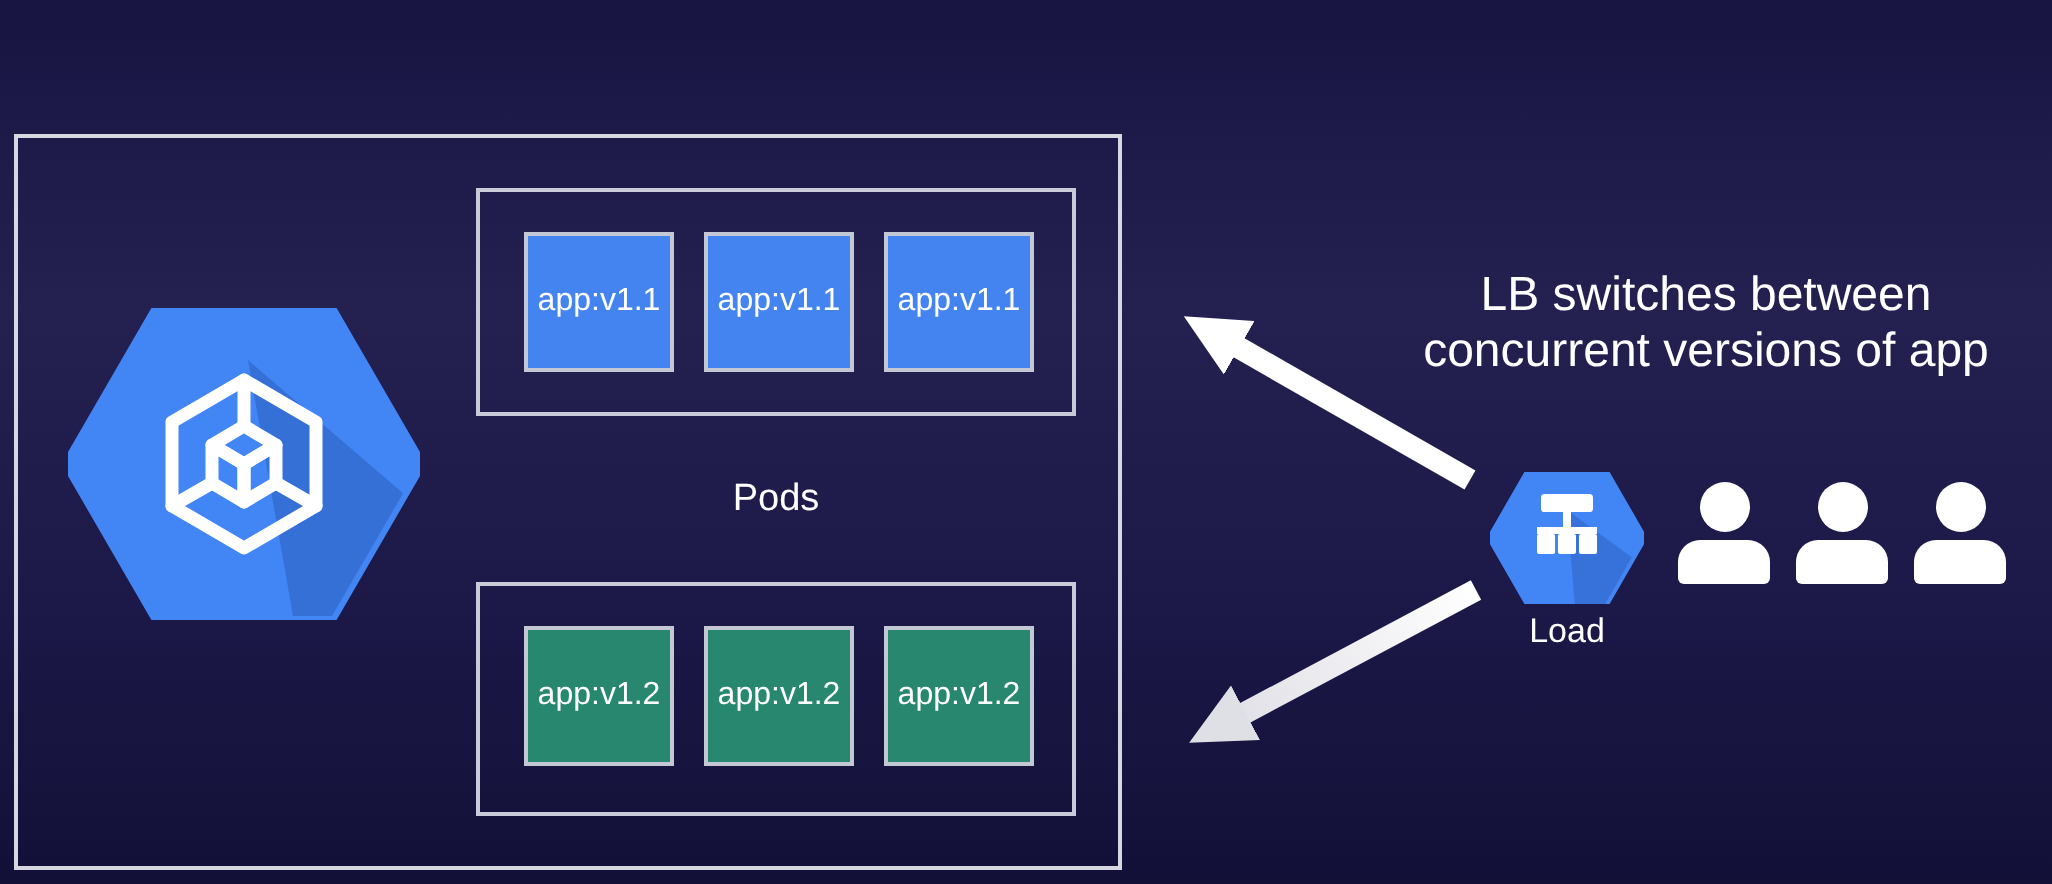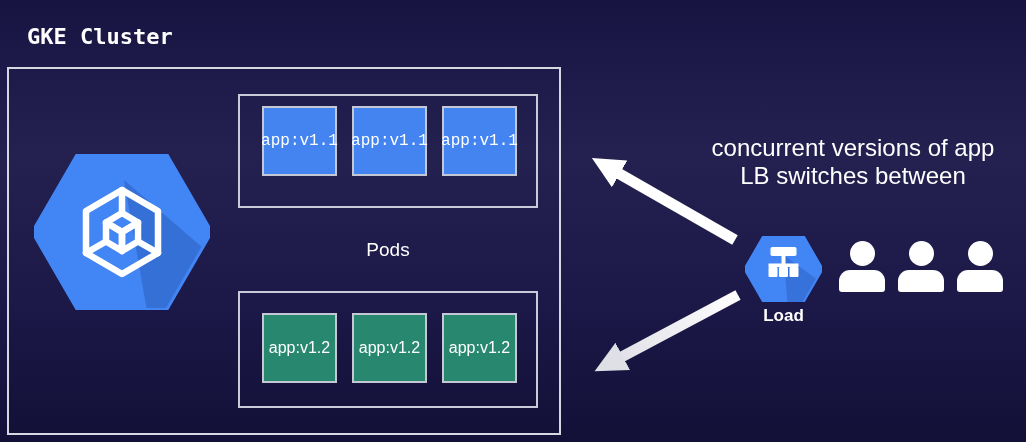--- a/index.html
+++ b/index.html
@@ -46,21 +46,21 @@
     position: absolute;
     width: 75px; height: 70px;
     border: 2px solid #c4c8d4;
     display: flex;
     align-items: center;
     justify-content: center;
     font-size: 16px;
     color: #ffffff;
     white-space: nowrap;
   }
-  .pods-box.top .app-box { top: 10px; background: #4484f0; font-family: Liberation Mono, monospace; }
+  .pods-box.top .app-box { top: 20px; background: #4484f0; }
   .pods-box.bottom .app-box { top: 20px; background: #28886f; }
   .app-box.pos0 { left: 22px; }
   .app-box.pos1 { left: 112px; }
   .app-box.pos2 { left: 202px; }
   .pods-label {
     position: absolute;
     left: 338px; top: 239px; width: 100px;
     text-align: center;
     font-size: 19px;
   }
@@ -73,21 +73,20 @@
     line-height: 28px;
     color: #ffffff;
   }
   .lb-logo { position: absolute; left: 745px; top: 236px; }
   .lb-label {
     position: absolute;
     left: 733px; top: 305px; width: 101px;
     text-align: center;
     font-size: 17px;
     line-height: 22px;
-    font-weight: bold;
   }
   .users-row {
     position: absolute;
     left: 839px; top: 241px;
     display: flex;
     gap: 13px;
   }
   .user { width: 46px; }
   .user-head {
     width: 25px; height: 25px;
@@ -99,21 +98,20 @@
     width: 46px; height: 22px;
     background: #ffffff;
     border-radius: 11px 11px 3px 3px;
   }
 </style>
 </head>
 <body>
 
 <div class="canvas">
 
-  <div class="diagram-title">GKE Cluster</div>
 
   <div class="cluster-box"></div>
 
   <svg class="gke-logo" width="176" height="156" viewBox="-88 -78 176 156">
     <defs>
       <clipPath id="gke-clip">
         <polygon points="-88,0 -44,-76 44,-76 88,0 44,76 -44,76"></polygon>
       </clipPath>
     </defs>
     <polygon points="-88,0 -44,-76 44,-76 88,0 44,76 -44,76" fill="#4285f4" stroke="#4285f4" stroke-width="6" stroke-linejoin="round"></polygon>
@@ -154,22 +152,22 @@
       <linearGradient id="arrow-grad" gradientUnits="userSpaceOnUse" x1="738" y1="295" x2="612" y2="362">
         <stop offset="0" stop-color="#ffffff"></stop>
         <stop offset="1" stop-color="#dfdfe6"></stop>
       </linearGradient>
     </defs>
     <line x1="735" y1="240" x2="611" y2="169" stroke="#ffffff" stroke-width="11" marker-end="url(#ah-white)"></line>
     <line x1="738" y1="295" x2="614" y2="361" stroke="url(#arrow-grad)" stroke-width="11" marker-end="url(#ah-grey)"></line>
   </svg>
 
   <div class="annotation">
+    <div>LB switches between</div>
     <div>concurrent versions of app</div>
-    <div>LB switches between</div>
   </div>
 
   <svg class="lb-logo" width="77" height="66" viewBox="-38.5 -33 77 66">
     <defs>
       <clipPath id="lb-clip">
         <polygon points="-38,0 -19,-33 19,-33 38,0 19,33 -19,33"></polygon>
       </clipPath>
     </defs>
     <polygon points="-38,0 -19,-33 19,-33 38,0 19,33 -19,33" fill="#4285f4" stroke="#4285f4" stroke-width="4" stroke-linejoin="round"></polygon>
     <polygon points="0,-14 52,24 52,58 6,58" fill="#173a8c" opacity="0.25" clip-path="url(#lb-clip)"></polygon>

